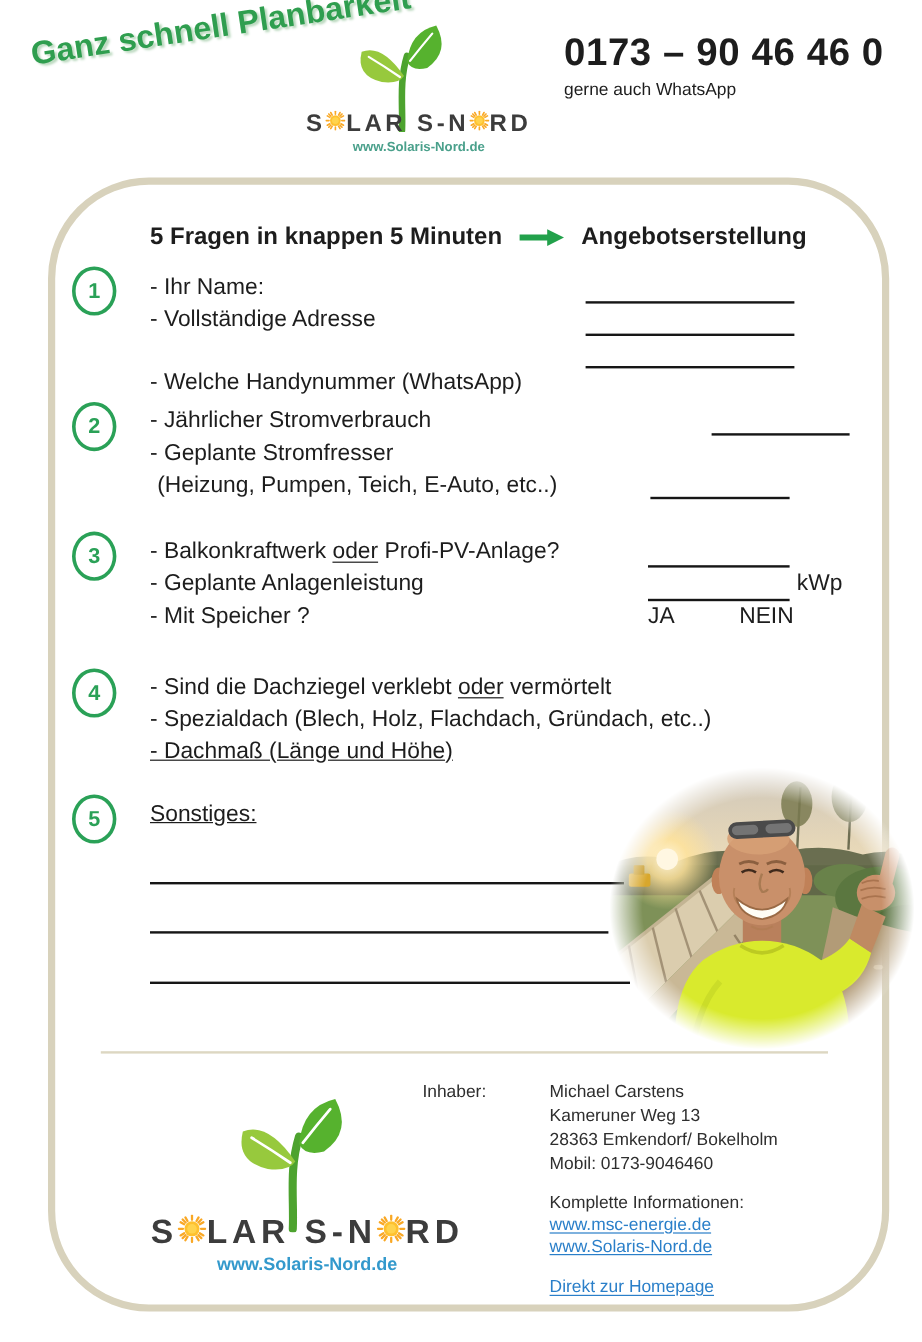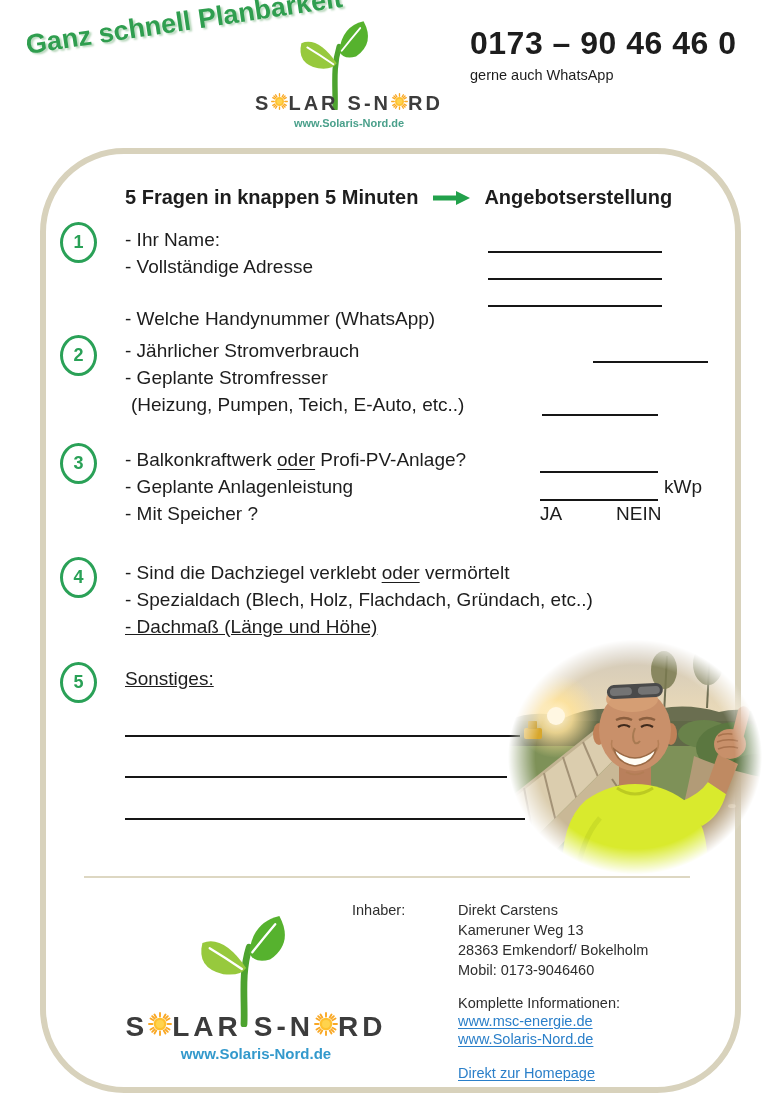--- a/index.html
+++ b/index.html
@@ -246,21 +246,21 @@
           <path d="M110 113 Q131 131 152 113 Q149 127 131 130 Q113 127 110 113 Z" fill="#fffdf5" stroke="#9a6a45" stroke-width="1.5"></path>
           <path d="M122 136 Q131 141 140 136" stroke="#b07c52" stroke-width="1.5" fill="none" opacity=".7"></path>
         </g>
       </g>
     </svg>
   </div>
 
   <div class="abs beige-line" style="left:84px;top:876px;width:606px;"></div>
 
   <div class="abs ftext" style="left:352px;top:901px;">Inhaber:</div>
-  <div class="abs ftext" style="left:458px;top:901px;">Direkt Carstens</div>
+  <div class="abs ftext" style="left:458px;top:901px;">Michael Carstens</div>
   <div class="abs ftext" style="left:458px;top:921px;">Kameruner Weg 13</div>
   <div class="abs ftext" style="left:458px;top:941px;">28363 Emkendorf/ Bokelholm</div>
   <div class="abs ftext" style="left:458px;top:961px;">Mobil: 0173-9046460</div>
   <div class="abs ftext" style="left:458px;top:994px;">Komplette Informationen:</div>
   <a class="abs flink" style="left:458px;top:1013px;">www.msc-energie.de</a>
   <a class="abs flink" style="left:458px;top:1031px;">www.Solaris-Nord.de</a>
   <a class="abs flink" style="left:458px;top:1065px;">Direkt zur Homepage</a>
 
   <div class="logo logo-bottom">
     <svg class="plant">

